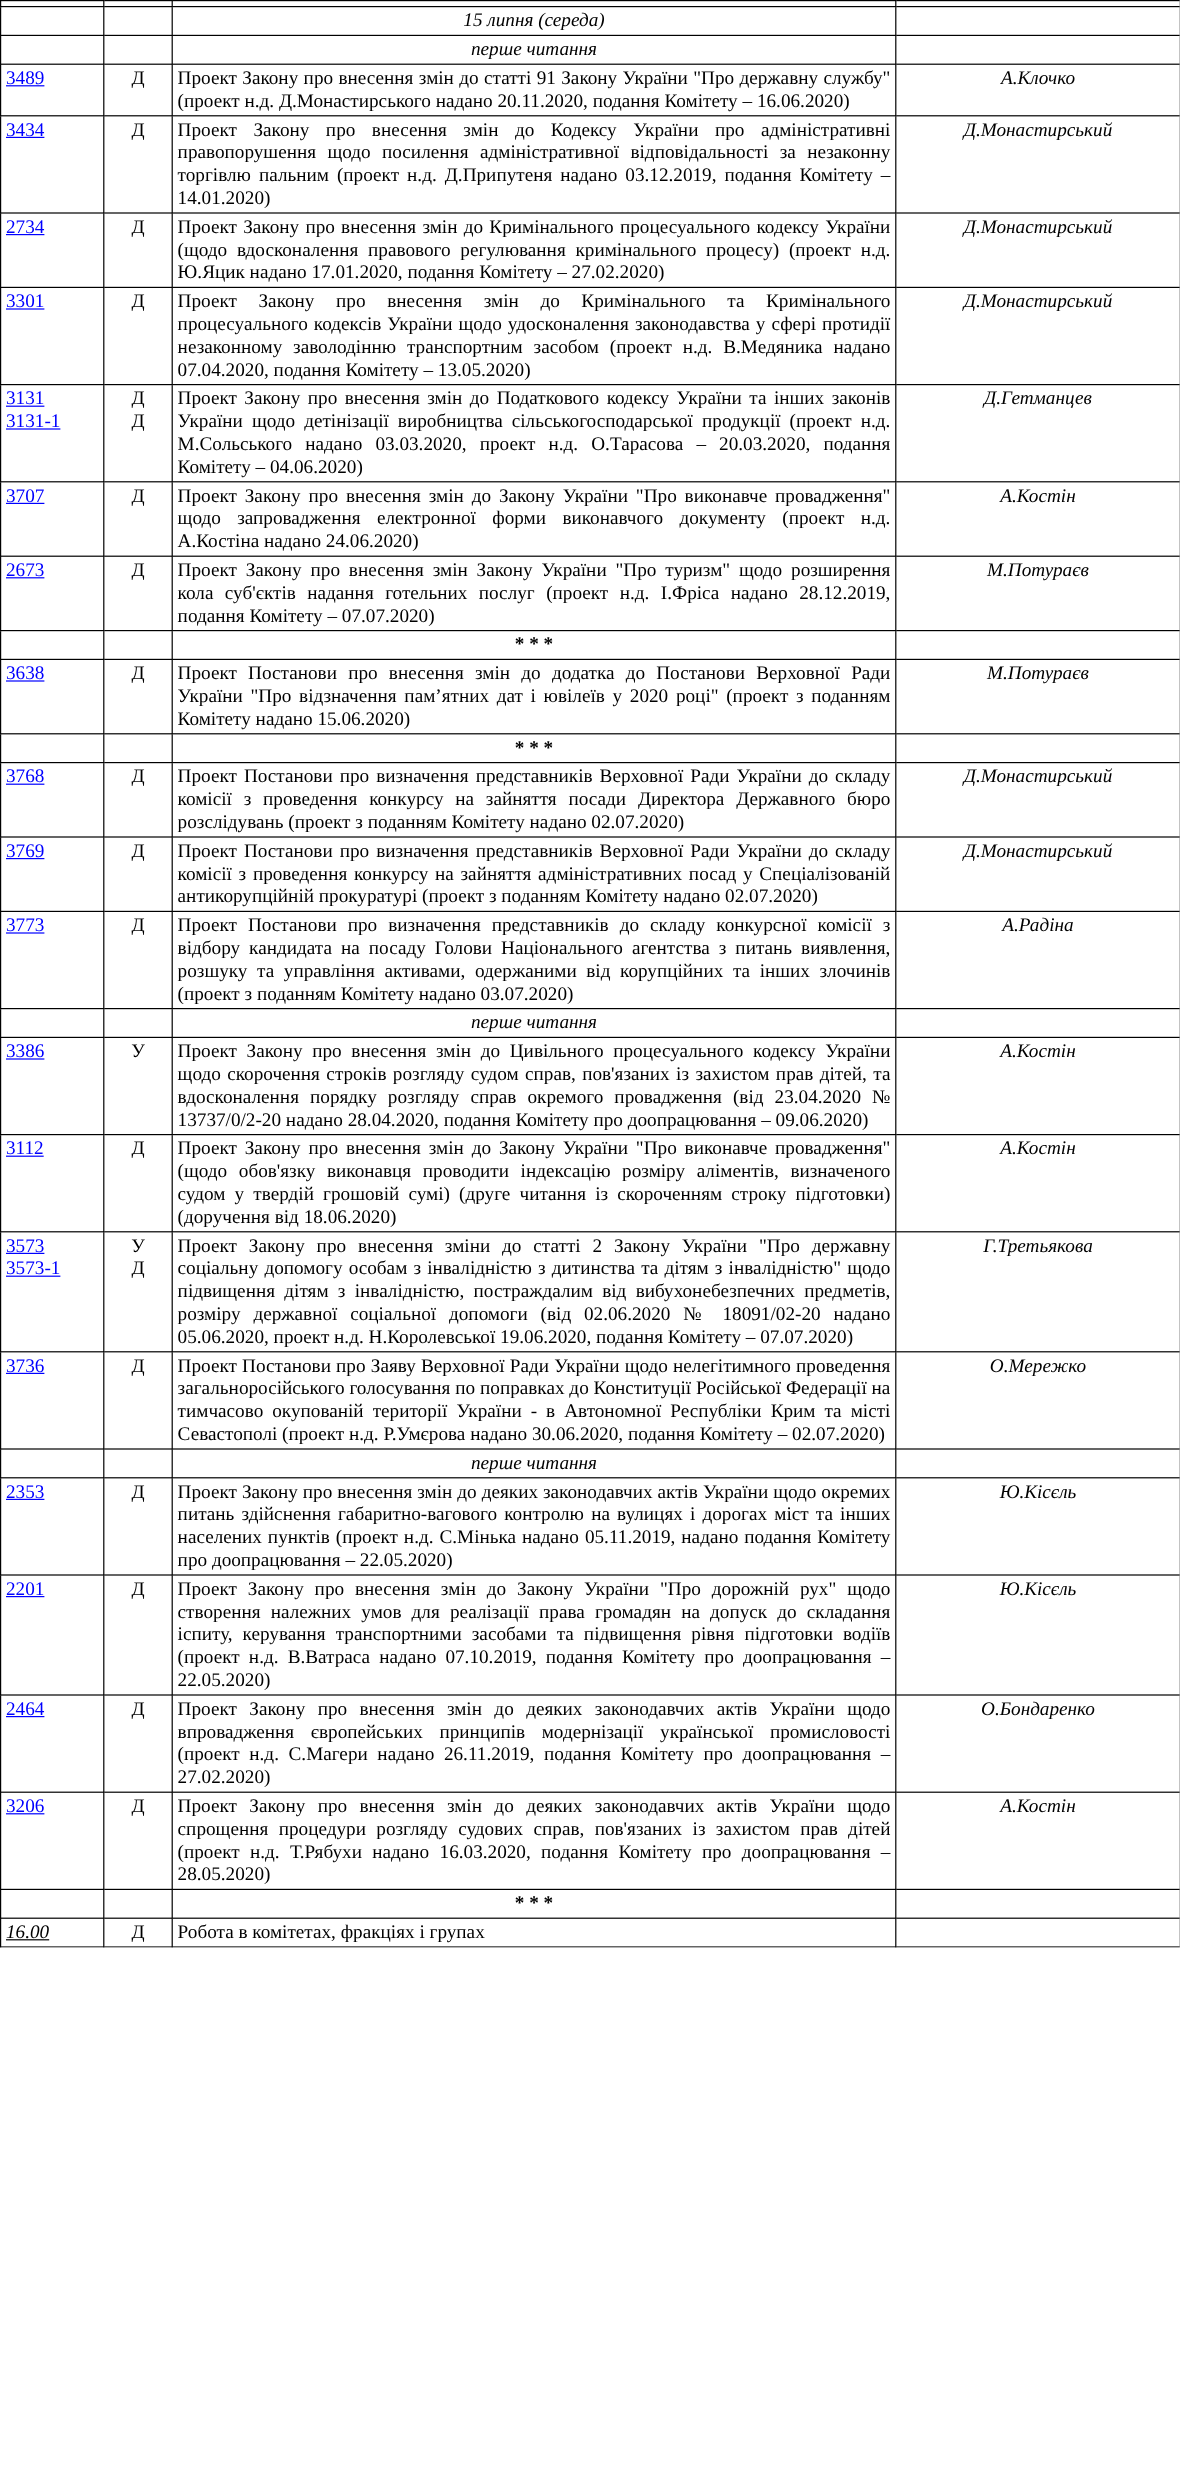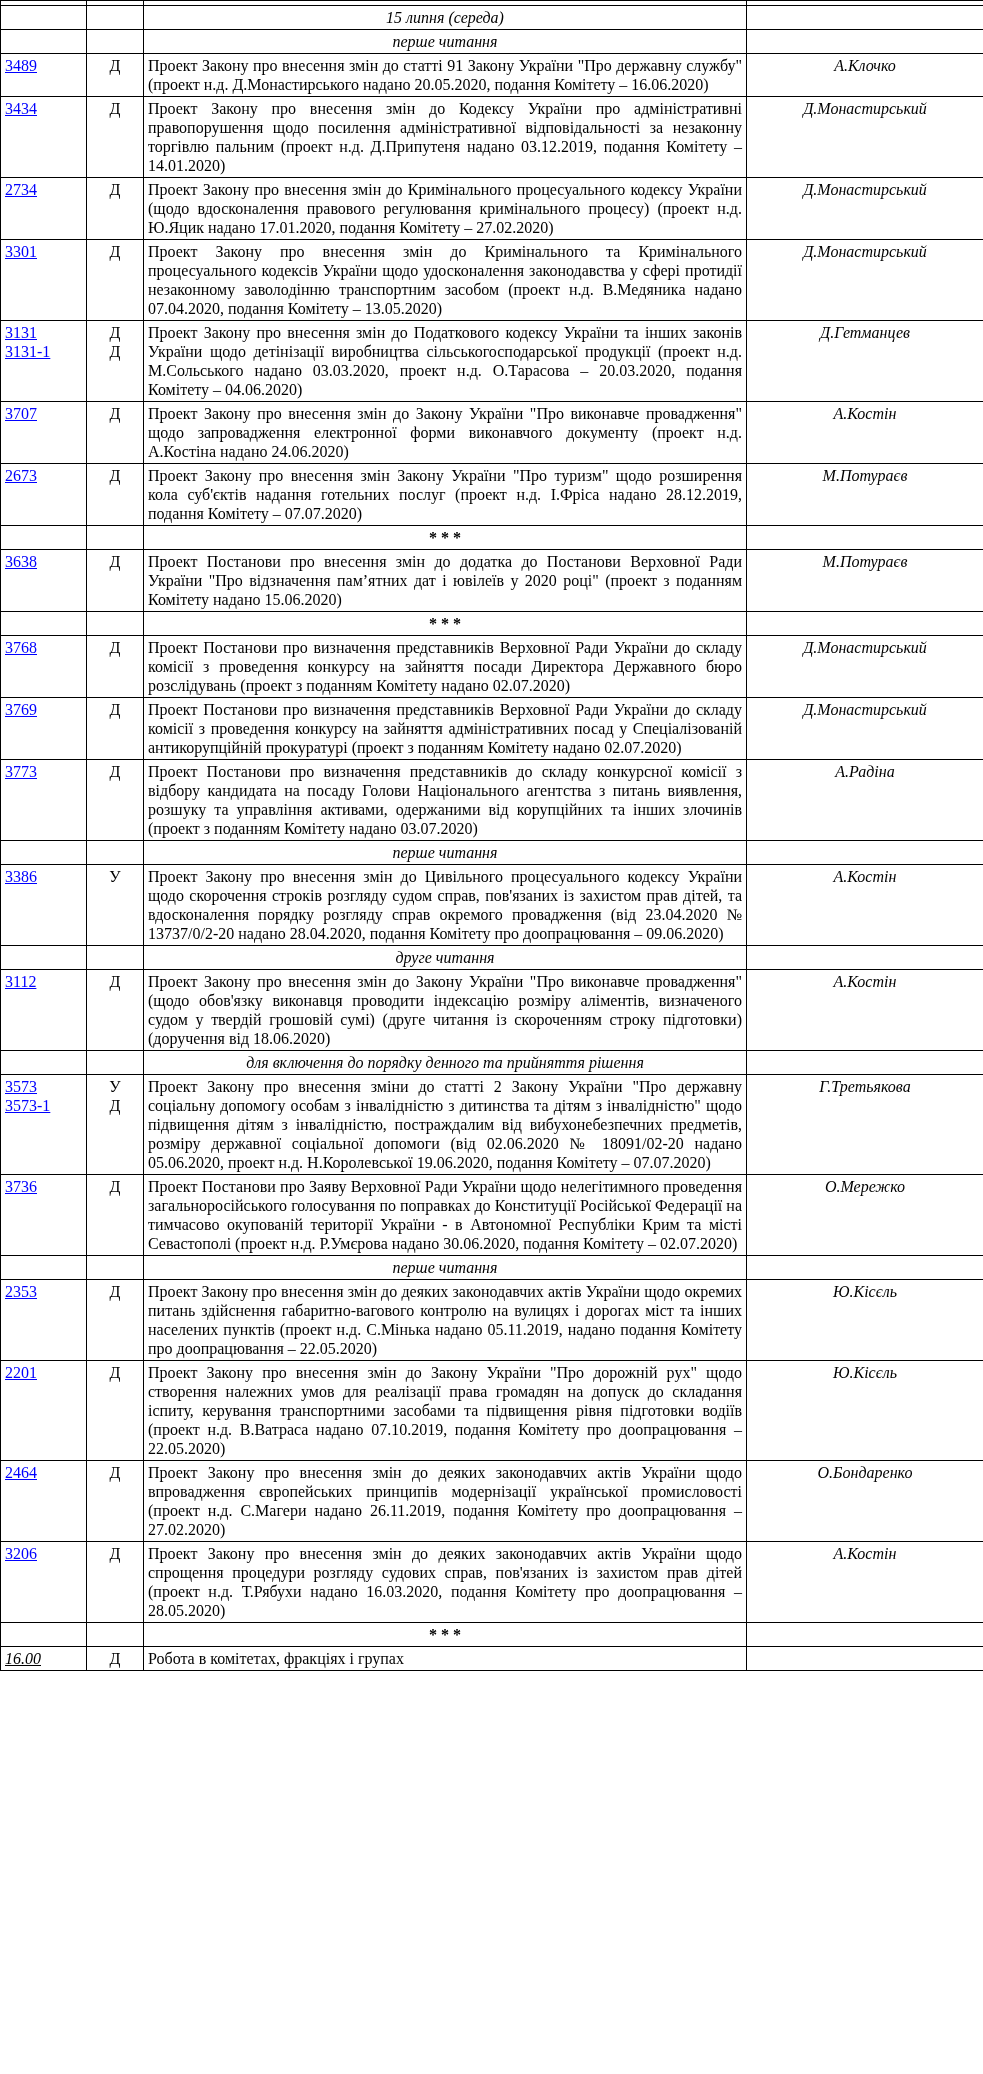--- a/index.html
+++ b/index.html
@@ -96,21 +96,21 @@
           <td class="desc-cell">перше читання</td>
           <td class="rapp-cell"></td>
         </tr>
         <tr class="item-row">
           <td class="num-cell">
             <div><a href="#">3489</a></div>
           </td>
           <td class="letter-cell">
             <div>Д</div>
           </td>
-          <td class="desc-cell">Проект Закону про внесення змін до статті 91 Закону України "Про державну службу" (проект н.д. Д.Монастирського надано 20.05.2020, подання Комітету – 16.06.2020)</td>
+          <td class="desc-cell">Проект Закону про внесення змін до статті 91 Закону України "Про державну службу" (проект н.д. Д.Монастирського надано 20.11.2020, подання Комітету – 16.06.2020)</td>
           <td class="rapp-cell">А.Клочко</td>
         </tr>
         <tr class="item-row">
           <td class="num-cell">
             <div><a href="#">3434</a></div>
           </td>
           <td class="letter-cell">
             <div>Д</div>
           </td>
           <td class="desc-cell">Проект Закону про внесення змін до Кодексу України про адміністративні правопорушення щодо посилення адміністративної відповідальності за незаконну торгівлю пальним (проект н.д. Д.Припутеня надано 03.12.2019, подання Комітету – 14.01.2020)</td>
@@ -229,41 +229,29 @@
         <tr class="item-row">
           <td class="num-cell">
             <div><a href="#">3386</a></div>
           </td>
           <td class="letter-cell">
             <div>У</div>
           </td>
           <td class="desc-cell">Проект Закону про внесення змін до Цивільного процесуального кодексу України щодо скорочення строків розгляду судом справ, пов'язаних із захистом прав дітей, та вдосконалення порядку розгляду справ окремого провадження (від 23.04.2020 № 13737/0/2-20 надано 28.04.2020, подання Комітету про доопрацювання – 09.06.2020)</td>
           <td class="rapp-cell">А.Костін</td>
         </tr>
-        <tr class="section-row">
-          <td class="num-cell"></td>
-          <td class="letter-cell"></td>
-          <td class="desc-cell">друге читання</td>
-          <td class="rapp-cell"></td>
-        </tr>
         <tr class="item-row">
           <td class="num-cell">
             <div><a href="#">3112</a></div>
           </td>
           <td class="letter-cell">
             <div>Д</div>
           </td>
           <td class="desc-cell">Проект Закону про внесення змін до Закону України "Про виконавче провадження" (щодо обов'язку виконавця проводити індексацію розміру аліментів, визначеного судом у твердій грошовій сумі) (друге читання із скороченням строку підготовки) (доручення від 18.06.2020)</td>
           <td class="rapp-cell">А.Костін</td>
-        </tr>
-        <tr class="section-row">
-          <td class="num-cell"></td>
-          <td class="letter-cell"></td>
-          <td class="desc-cell">для включення до порядку денного та прийняття рішення</td>
-          <td class="rapp-cell"></td>
         </tr>
         <tr class="item-row">
           <td class="num-cell">
             <div><a href="#">3573</a></div>
             <div><a href="#">3573-1</a></div>
           </td>
           <td class="letter-cell">
             <div>У</div>
             <div>Д</div>
           </td>

